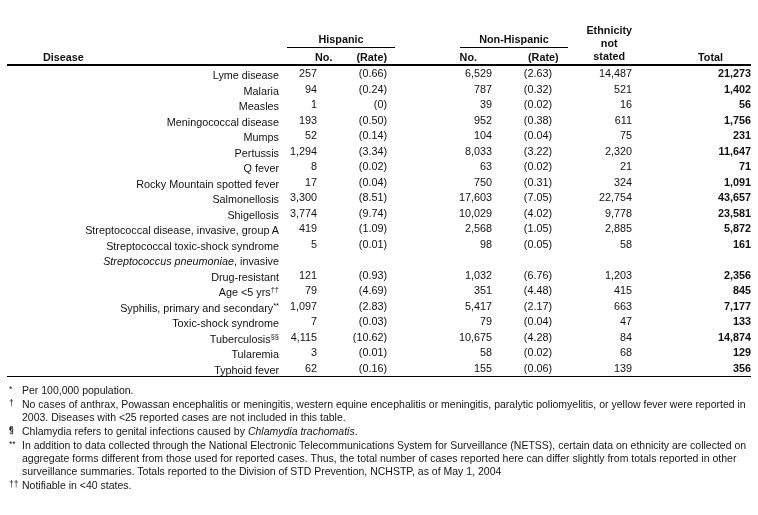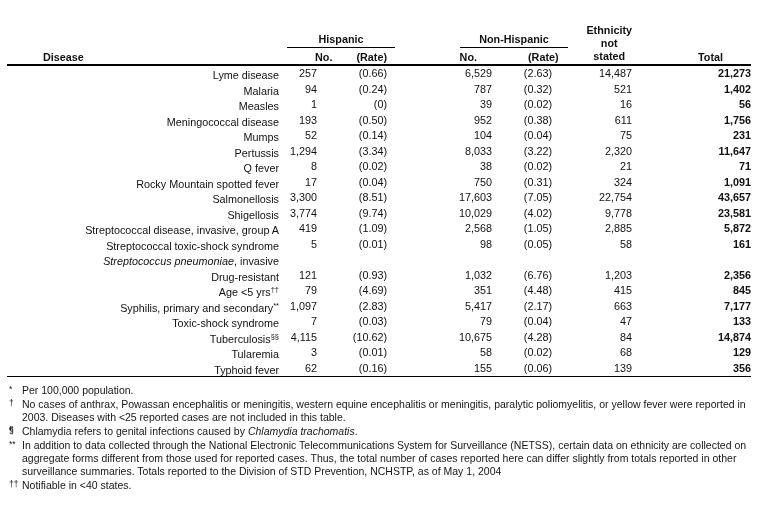--- a/index.html
+++ b/index.html
@@ -184,21 +184,21 @@
     <td class="num">(3.34)</td>
     <td class="num">8,033</td>
     <td class="num">(3.22)</td>
     <td class="num">2,320</td>
     <td class="num total-val">11,647</td>
   </tr>
         <tr>
     <td class="disease"><span class="it"></span><span>Q fever</span><span class="rsup"></span></td>
     <td class="num">8</td>
     <td class="num">(0.02)</td>
-    <td class="num">38</td>
+    <td class="num">63</td>
     <td class="num">(0.02)</td>
     <td class="num">21</td>
     <td class="num total-val">71</td>
   </tr>
         <tr>
     <td class="disease"><span class="it"></span><span>Rocky Mountain spotted fever</span><span class="rsup"></span></td>
     <td class="num">17</td>
     <td class="num">(0.04)</td>
     <td class="num">750</td>
     <td class="num">(0.31)</td>

